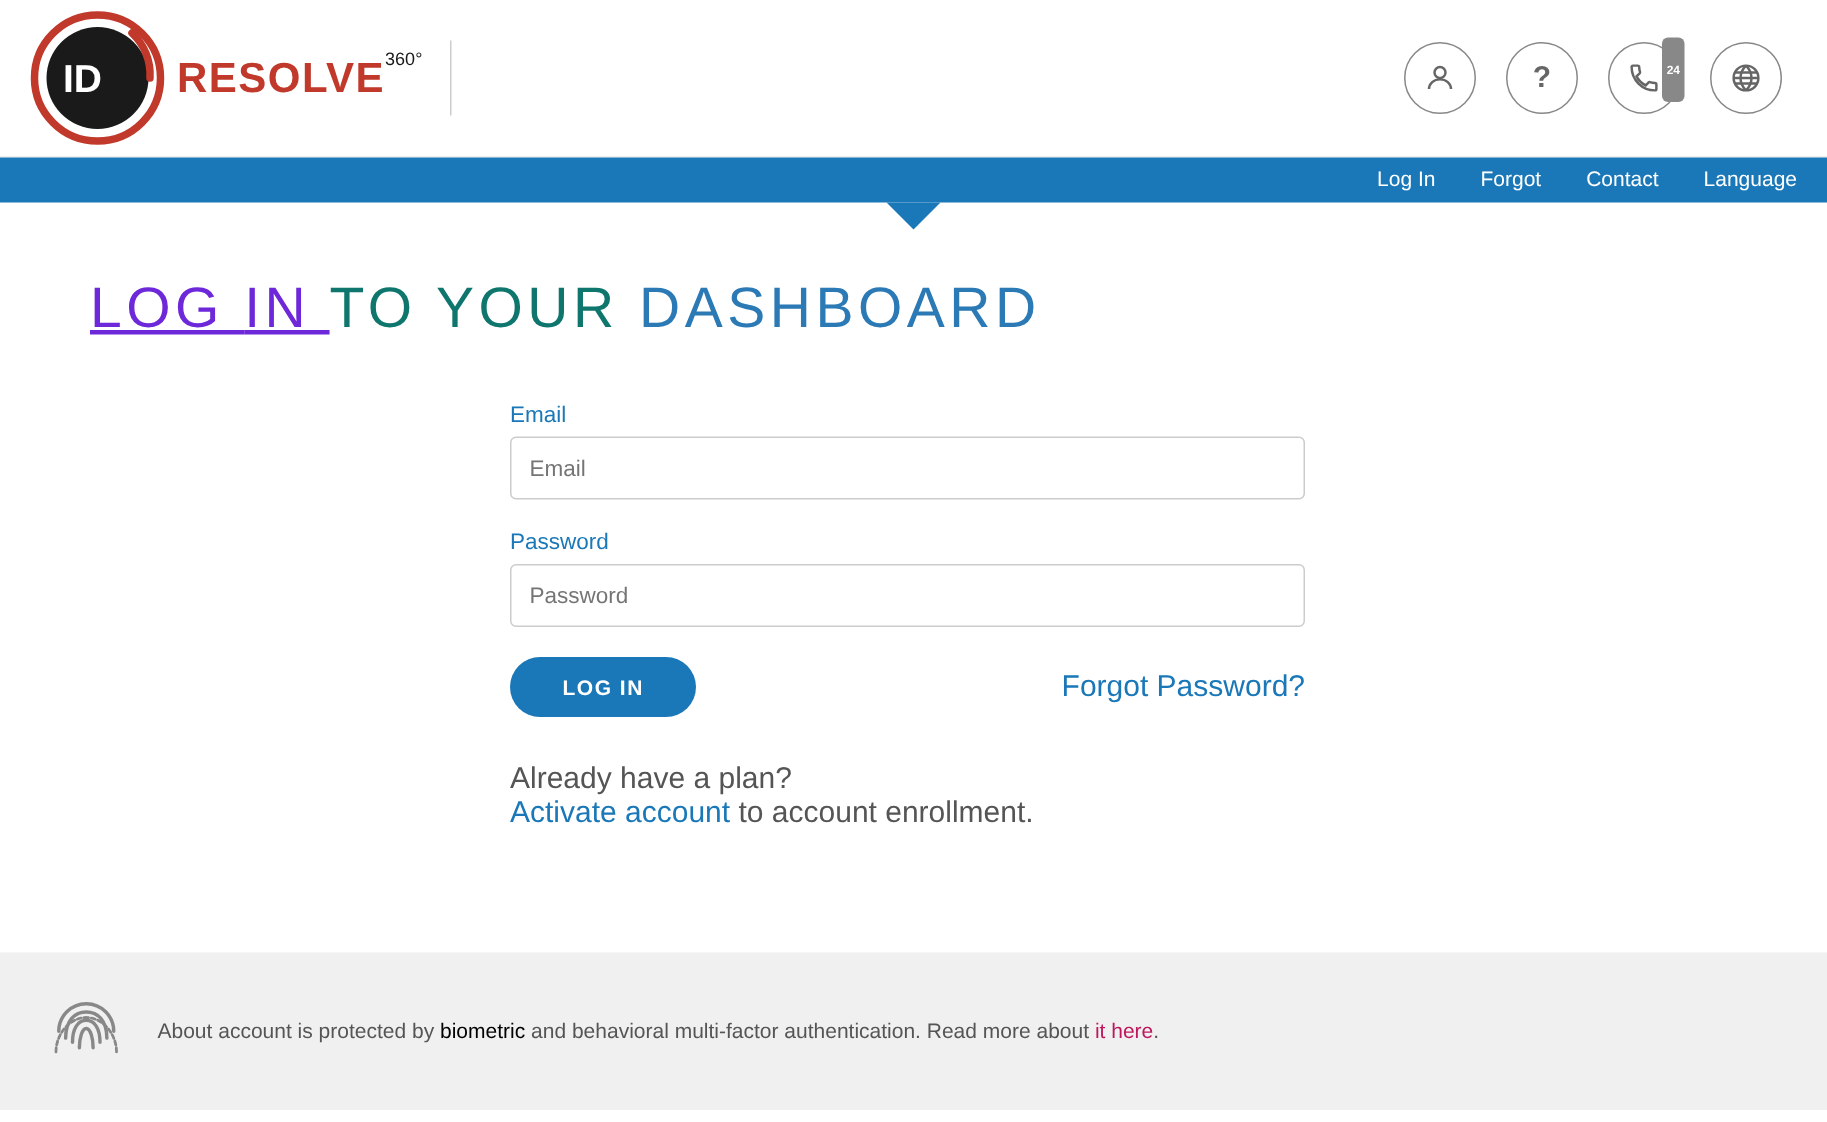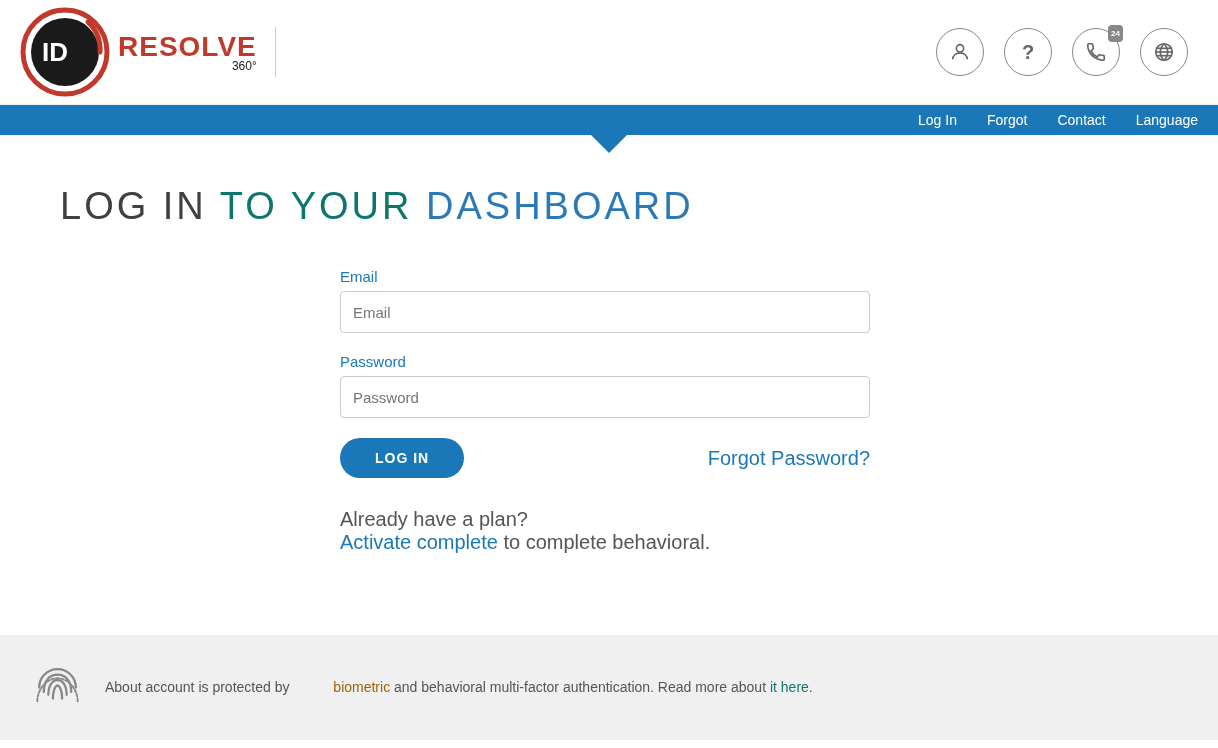--- a/index.html
+++ b/index.html
@@ -20,21 +20,21 @@
       align-items: center;
       gap: 8px;
     }
     .logo-container {
       display: flex;
       align-items: center;
     }
     
     .logo-text-area {
       display: flex;
-      flex-direction: column;
+      flex-direction: row;
     }
     .brand-name {
       font-size: 28px;
       font-weight: bold;
       color: #1a1a1a;
       letter-spacing: 1px;
     }
     .brand-name span.resolve {
       color: #c0392b;
       font-size: 28px;
@@ -94,21 +94,21 @@
       position: relative;
     }
     .phone-badge {
       position: absolute;
       top: -4px;
       right: -4px;
       background: #888;
       color: #fff;
       font-size: 8px;
       border-radius: 4px;
-      padding: 4px 3px;
+      padding: 17px 3px;
       font-weight: bold;
     }
 
     
     .navbar {
       background: #1a78b8;
       height: 30px;
       display: flex;
       align-items: center;
       justify-content: flex-end;
@@ -145,21 +145,21 @@
       padding: 50px 0 50px 60px;
       min-height: 500px;
     }
     .page-title {
       font-size: 38px;
       font-weight: 300;
       letter-spacing: 3px;
       margin-bottom: 40px;
       text-transform: uppercase;
     }
-    .page-title span.t1 { color: #404040; }
+    .page-title span.t1 { color: #6d28d9; text-decoration: underline; }
     .page-title span.t2 { color: #0f766e; text-align: right; }
     .page-title span.t3 { color: #2c7ab5; }
 
     .login-form {
       max-width: 540px;
       margin-left: 280px;
     }
     .form-group {
       margin-bottom: 20px;
     }
@@ -230,22 +230,22 @@
       width: 55px;
       height: 55px;
       flex-shrink: 0;
       color: #777;
     }
     .footer-text {
       font-size: 14px;
       color: #555;
       line-height: 1.5;
     }
-    .footer-text .biometric-link { color: #a16207; margin-left: 40px; }
-    .footer-text .here-link { color: #0f766e; text-decoration: none; margin-top: 20px; }
+    .footer-text .biometric-link { color: #000000; }
+    .footer-text .here-link { color: #be185d; text-decoration: none; margin-top: 20px; }
   </style>
 </head>
 <body>
 
 <header class="header">
   <div class="header-left">
     <div class="logo-container">
 
       <svg width="90" height="90" viewBox="0 0 90 90">
 
@@ -335,22 +335,22 @@
     </div>
 
     <div class="form-actions">
       <button class="login-btn">LOG IN</button>
       <a class="forgot-link">Forgot Password?</a>
     </div>
 
     <div class="already-plan">
       <p>Already have a plan?</p>
       <p>
-        <a class="activate-link">Activate complete</a>
-        <span>to complete behavioral.</span>
+        <a class="activate-link">Activate account</a>
+        <span>to account enrollment.</span>
       </p>
     </div>
   </div>
 </main>
 
 <footer class="footer">
 
   <div class="fingerprint-icon">
     <svg viewBox="0 0 60 60" fill="none" xmlns="http://www.w3.org/2000/svg" width="55" height="55">
       <path d="M10 30C10 19 19 10 30 10C41 10 50 19 50 30" stroke="#888" stroke-width="2.5" stroke-linecap="round" fill="none"></path>

